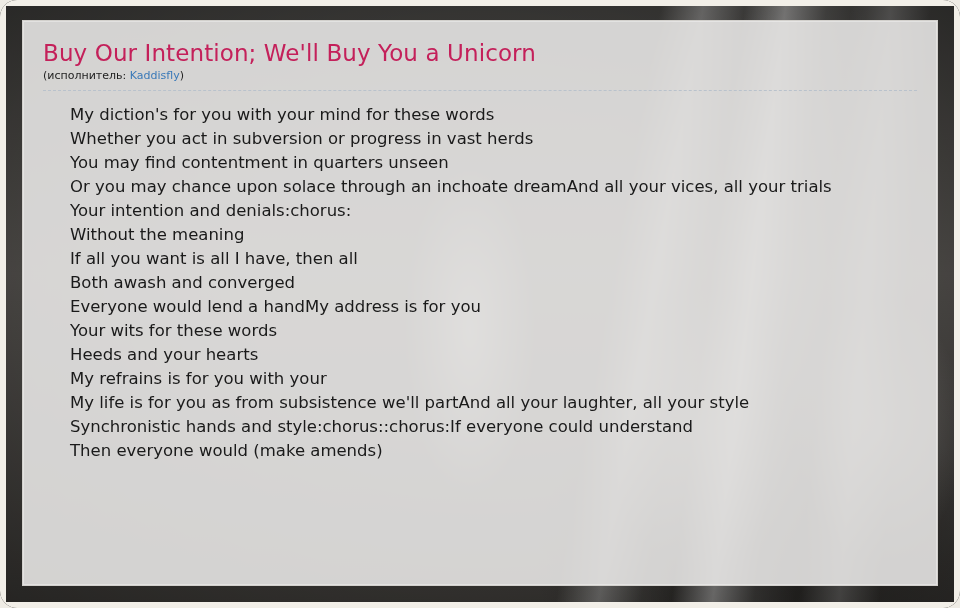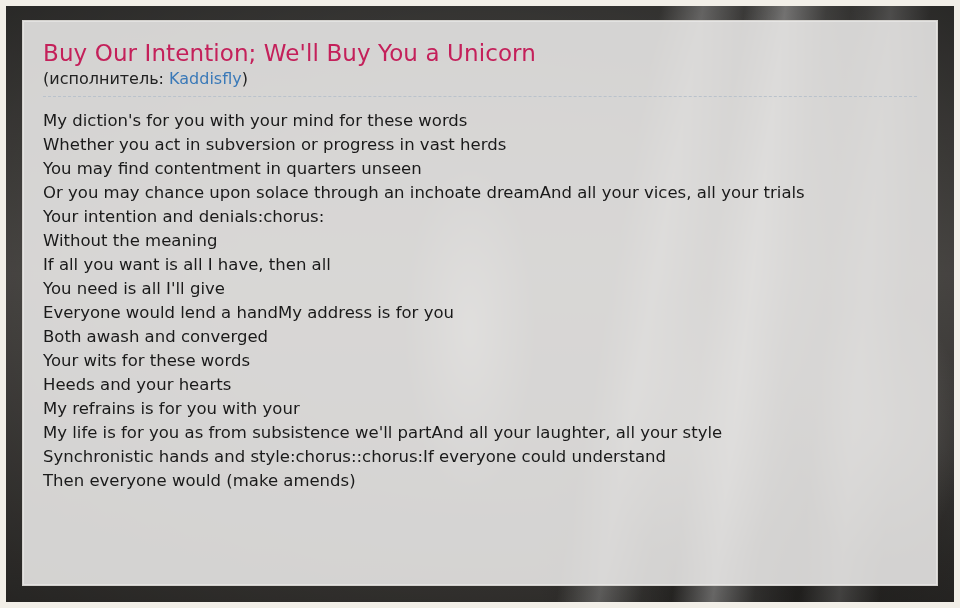--- a/index.html
+++ b/index.html
@@ -14,20 +14,21 @@
     background: #efece5;
   }
 
   
   .page {
     position: relative;
     width: 960px;
     height: 608px;
     background-color: #ffffff;
     overflow: hidden;
+    border-radius: 17px;
   }
   .bg {
     position: absolute;
     inset: 0;
     background:
       
       linear-gradient(100deg, rgba(255,255,255,0) 62%, rgba(255,255,255,0.30) 66%, rgba(255,255,255,0.05) 70%, rgba(255,255,255,0) 73%),
       linear-gradient(97deg, rgba(255,255,255,0) 72%, rgba(255,255,255,0.42) 76%, rgba(255,255,255,0.10) 80%, rgba(255,255,255,0) 84%),
       linear-gradient(95deg, rgba(255,255,255,0) 84%, rgba(255,255,255,0.22) 88%, rgba(255,255,255,0) 92%),
       
@@ -67,39 +68,40 @@
 
   .song-title {
     color: #c4205a;
     font-size: 23px;
     line-height: 28px;
     font-weight: normal;
     margin: 0 0 2px 0;
     letter-spacing: 0.1px;
   }
   .artist-line {
-    font-size: 16px;
+    font-size: 11px;
     color: #222;
     padding-bottom: 8px;
     border-bottom: 1px dashed #b9c2cc;
     margin-bottom: 12px;
   }
   .artist-link {
     color: #3a79b8;
     text-decoration: none;
   }
 
   .lyrics {
     font-size: 16.5px;
     line-height: 24px;
     color: #1a1a1a;
     white-space: nowrap;
   }
   .lyrics .line {
     display: block;
+    margin-left: 27px;
   }
 </style>
 </head>
 <body>
 
 <div class="page">
   <div class="bg"></div>
   <div class="bg-vignette"></div>
   <div class="bg-frame"></div>
 
@@ -111,23 +113,22 @@
     </div>
 
     <div class="lyrics">
       <span class="line">My diction's for you with your mind for these words</span>
       <span class="line">Whether you act in subversion or progress in vast herds</span>
       <span class="line">You may find contentment in quarters unseen</span>
       <span class="line">Or you may chance upon solace through an inchoate dreamAnd all your vices, all your trials</span>
       <span class="line">Your intention and denials:chorus:</span>
       <span class="line">Without the meaning</span>
       <span class="line">If all you want is all I have, then all</span>
-      <span class="line">You need is all I'll give</span>
+      <span class="line">Both awash and converged</span>
       <span class="line">Everyone would lend a handMy address is for you</span>
-      <span class="line">Both awash and converged</span>
       <span class="line">Your wits for these words</span>
       <span class="line">Heeds and your hearts</span>
       <span class="line">My refrains is for you with your</span>
       <span class="line">My life is for you as from subsistence we'll partAnd all your laughter, all your style</span>
       <span class="line">Synchronistic hands and style:chorus::chorus:If everyone could understand</span>
       <span class="line">Then everyone would (make amends)</span>
     </div>
   </div>
 </div>
 

